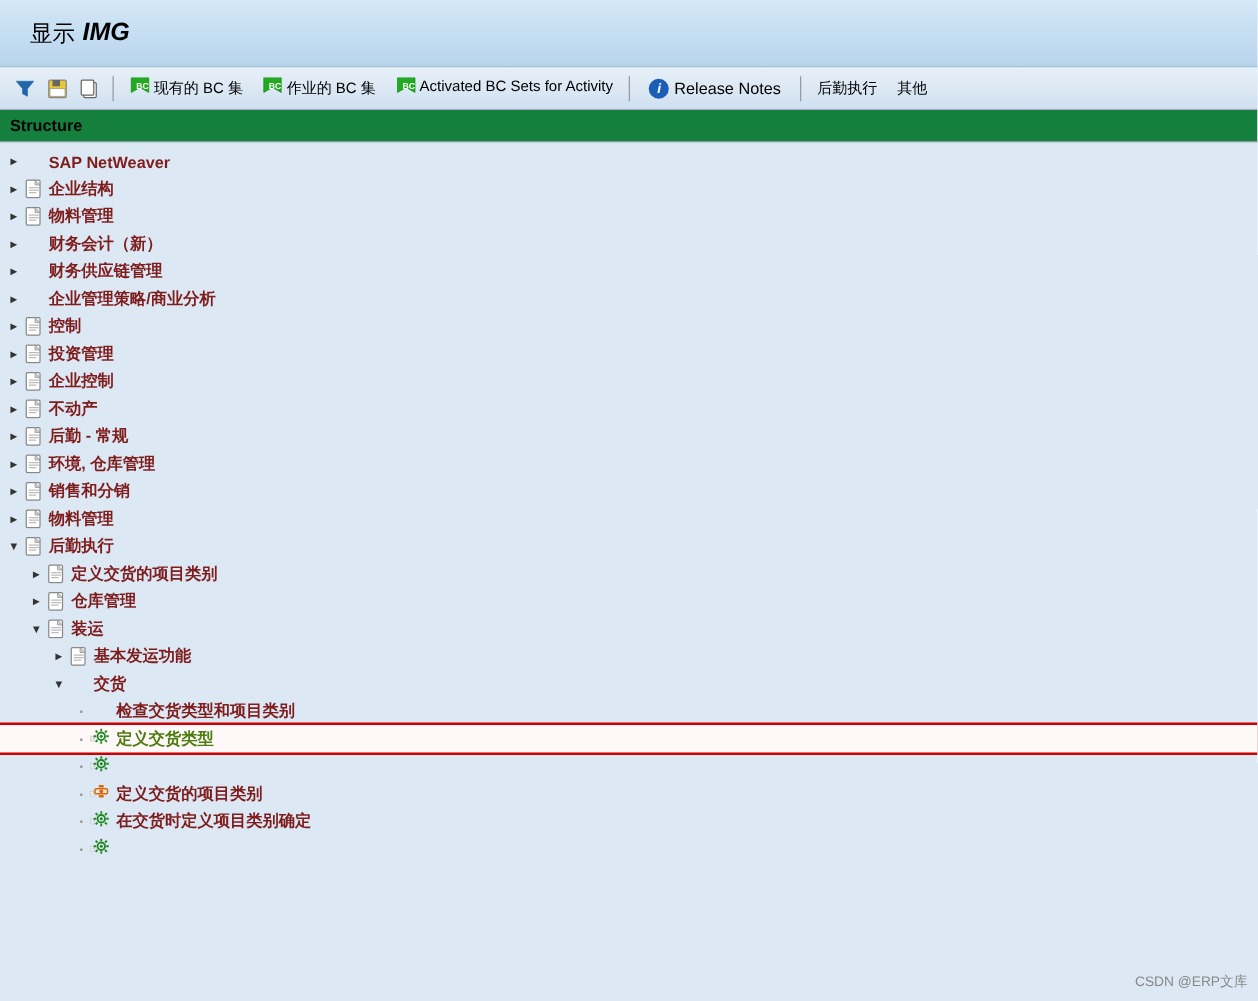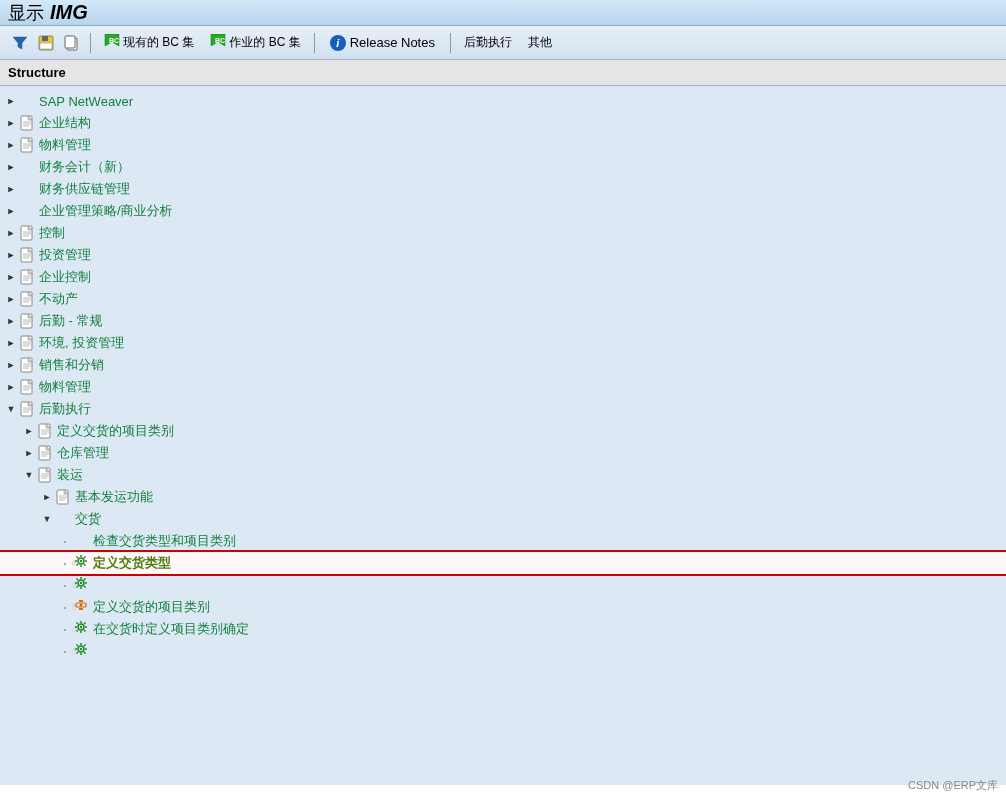--- a/index.html
+++ b/index.html
@@ -8,25 +8,25 @@
       font-size: 13px;
       background: #fff;
       width: 1006px;
       height: 801px;
       overflow: hidden;
     }
 
     
     .title-bar {
       background: linear-gradient(to bottom, #d4e8f7, #b8d4ed);
-      padding: 6px 8px;
+      padding: 6px 24px;
       border-bottom: 1px solid #8ab0cc;
       display: flex;
       align-items: center;
-      height: 26px;
+      height: 54px;
     }
     .title-text-xian {
       font-size: 18px;
       font-weight: normal;
       color: #000;
       margin-right: 6px;
     }
     .title-text-img {
       font-size: 20px;
       font-weight: bold;
@@ -94,21 +94,21 @@
       align-items: center;
       justify-content: center;
       font-size: 11px;
       font-weight: bold;
       font-style: italic;
       flex-shrink: 0;
     }
 
     
     .structure-panel {
-      background: #e5e5e5;
+      background: #15803d;
       padding: 4px 8px;
       border-bottom: 1px solid #aac;
       font-size: 13px;
       font-weight: bold;
       height: 26px;
       display: flex;
       align-items: center;
     }
 
     
@@ -145,21 +145,22 @@
       height: 16px;
       display: inline-flex;
       align-items: center;
       justify-content: center;
       flex-shrink: 0;
       margin-right: 3px;
     }
 
     .tree-label {
       font-size: 13px;
-      color: #15803d;
+      color: #7f1d1d;
+      font-weight: bold;
     }
 
     
     .indent-0 { padding-left: 4px; }
     .indent-1 { padding-left: 22px; }
     .indent-2 { padding-left: 40px; }
     .indent-3 { padding-left: 58px; }
 
     
     .highlighted-item {
@@ -219,20 +220,29 @@
   <div class="toolbar-btn">
     <span class="btn-icon">
       <svg width="16" height="14" viewBox="0 0 16 14">
         <polygon points="1,0 15,0 15,12 8,8 1,12" fill="#22aa22" stroke="#008800" stroke-width="0.5"></polygon>
         <text x="5" y="9" font-size="7" fill="white" font-weight="bold">BC</text>
       </svg>
     </span>
     <span>作业的 BC 集</span>
   </div>
 
+  <div class="toolbar-btn">
+    <span class="btn-icon">
+      <svg width="16" height="14" viewBox="0 0 16 14">
+        <polygon points="1,0 15,0 15,12 8,8 1,12" fill="#22aa22" stroke="#008800" stroke-width="0.5"></polygon>
+        <text x="5" y="9" font-size="7" fill="white" font-weight="bold">BC</text>
+      </svg>
+    </span>
+    <span>Activated BC Sets for Activity</span>
+  </div>
 
   <div class="toolbar-separator"></div>
 
   <div class="release-notes-btn">
     <span class="info-icon-circle">i</span>
     <span>Release Notes</span>
   </div>
 
   <div class="toolbar-separator"></div>
 
@@ -365,21 +375,21 @@
       <span class="expand-arrow">►</span>
       <span class="tree-icon">
         <svg width="14" height="16" viewBox="0 0 14 16">
     <rect x="1" y="1" width="11" height="14" rx="1" fill="white" stroke="#888" stroke-width="1"></rect>
     <polygon points="8,1 12,5 8,5" fill="#ccc" stroke="#888" stroke-width="0.5"></polygon>
     <line x1="3" y1="7" x2="11" y2="7" stroke="#bbb" stroke-width="1"></line>
     <line x1="3" y1="9" x2="11" y2="9" stroke="#bbb" stroke-width="1"></line>
     <line x1="3" y1="11" x2="9" y2="11" stroke="#bbb" stroke-width="1"></line>
   </svg>
       </span>
-      <span class="tree-label">环境, 投资管理</span>
+      <span class="tree-label">环境, 仓库管理</span>
     </div>
     <div class="tree-item indent-0">
       <span class="expand-arrow">►</span>
       <span class="tree-icon">
         <svg width="14" height="16" viewBox="0 0 14 16">
     <rect x="1" y="1" width="11" height="14" rx="1" fill="white" stroke="#888" stroke-width="1"></rect>
     <polygon points="8,1 12,5 8,5" fill="#ccc" stroke="#888" stroke-width="0.5"></polygon>
     <line x1="3" y1="7" x2="11" y2="7" stroke="#bbb" stroke-width="1"></line>
     <line x1="3" y1="9" x2="11" y2="9" stroke="#bbb" stroke-width="1"></line>
     <line x1="3" y1="11" x2="9" y2="11" stroke="#bbb" stroke-width="1"></line>

